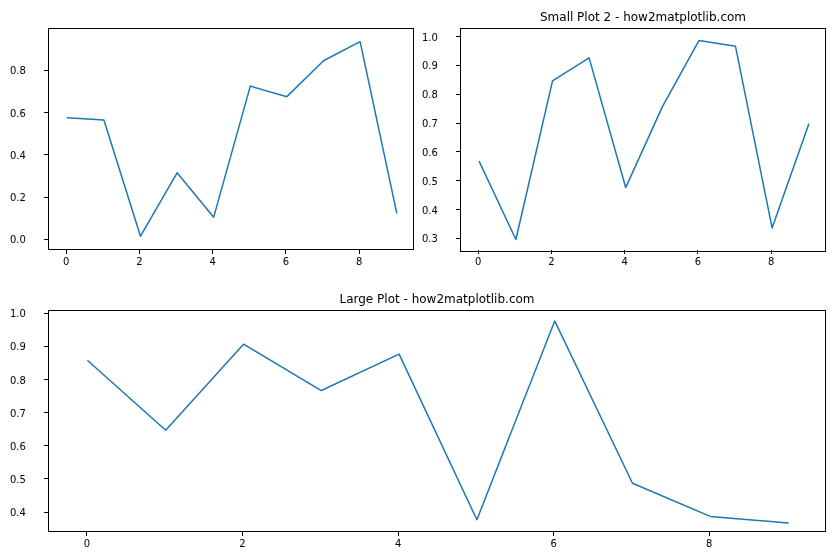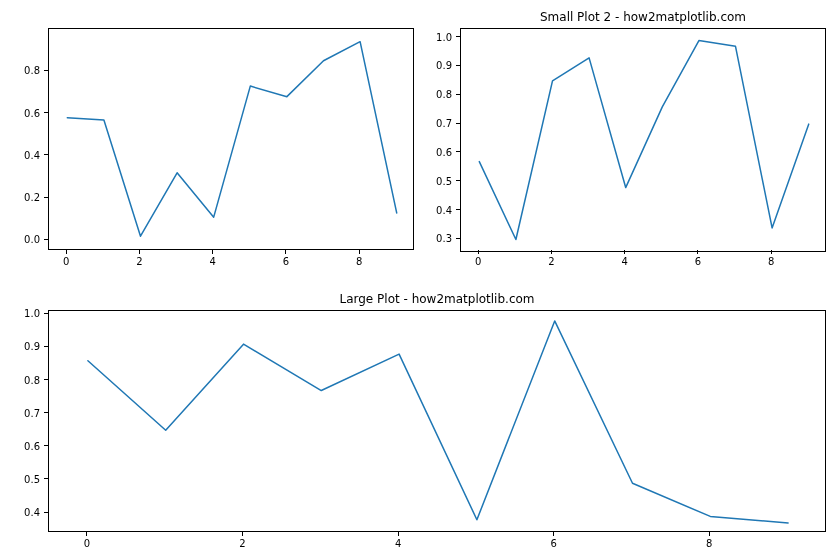--- a/index.html
+++ b/index.html
@@ -39,21 +39,20 @@
   .tick-label-x {
     position: absolute;
     font-size: 10px;
     color: #000;
     transform: translateX(-50%);
   }
   .tick-label-y {
     position: absolute;
     font-size: 10px;
     color: #000;
-    text-align: right;
     transform: translateY(-50%);
   }
   .tick-mark-x {
     position: absolute;
     width: 1px;
     height: 4px;
     background: #000;
   }
   .tick-mark-y {
     position: absolute;

